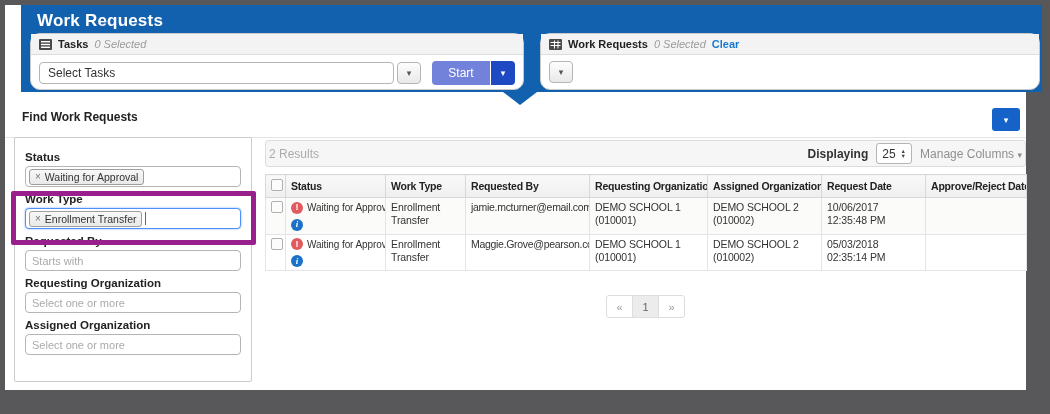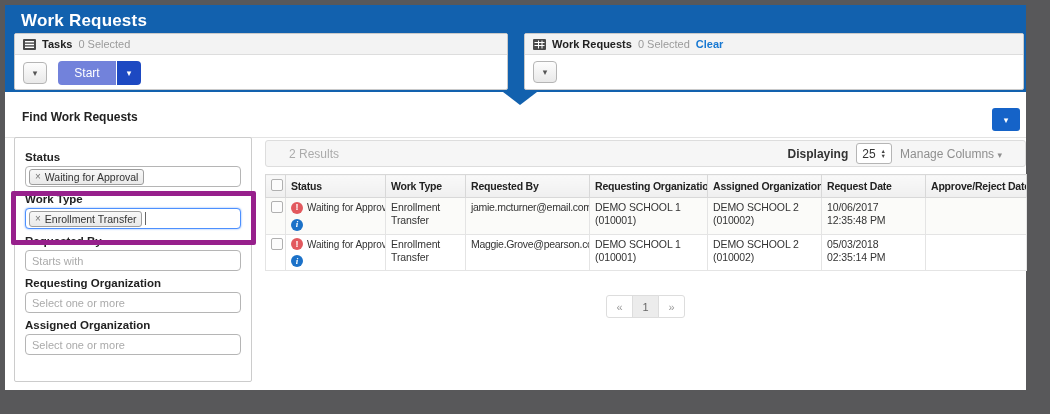--- a/index.html
+++ b/index.html
@@ -9,40 +9,40 @@
     font-family:"Liberation Sans", sans-serif;
     position:relative;
     overflow:hidden;
   }
   .content {
     position:absolute; left:5px; top:5px; width:1021px; height:385px;
     background:#ffffff;
   }
   
   .topbar {
-    position:absolute; left:0; top:0; width:1021px; height:87px;
+    position:absolute; left:16px; top:0; width:1021px; height:87px;
     background:#1261AE;
   }
   .page-title {
     position:absolute; left:16px; top:6px;
     color:#fff; font-size:17px; font-weight:bold; letter-spacing:0.2px;
   }
   .panel {
     position:absolute; top:28px; height:57px; background:#fff;
-    border:1px solid #c9c9c9; border-radius:2px;
+    border:1px solid #c9c9c9; border-radius:10px;
   }
   .panel.tasks { left:9px;  width:494px; }
   .panel.wr    { left:519px; width:500px; }
   .panel-head {
     height:21px; background:#F3F3F3; border-bottom:1px solid #ddd;
     display:flex; align-items:center; gap:6px; padding:0 8px;
     font-size:11px;
   }
   .panel-head .ttl { font-weight:bold; color:#222; }
-  .panel-head .cnt { color:#9b9b9b; }
+  .panel-head .cnt { color:#9b9b9b;font-style:italic; }
   .panel-head .lnk { color:#1778D2; font-weight:bold; cursor:pointer; }
   .panel-body { display:flex; align-items:center; padding:6px 8px; gap:3px; }
   .selectbox {
     flex:1; height:22px; border:1px solid #b5b5b5; border-radius:4px;
     background:#fff; font-size:12px; color:#333;
     display:flex; align-items:center; padding-left:8px;
   }
   .caret-btn {
     width:24px; height:22px; border:1px solid #b5b5b5; border-radius:4px;
     background:linear-gradient(#fdfdfd,#e9e9e9);
@@ -108,21 +108,21 @@
   .text-cursor { width:1px; height:13px; background:#666; display:inline-block; }
   .highlight-box {
     position:absolute; left:-4px; top:53px; width:245px; height:54px;
     border:5px solid #97208C; border-radius:2px; pointer-events:none; z-index:6;
   }
   .wt-wrap { position:relative; z-index:2; }
   
   .results { position:absolute; left:260px; top:135px; width:761px; }
   .toolbar {
     height:27px; background:#F6F6F6; border:1px solid #ddd; border-radius:3px;
-    display:flex; align-items:center; padding:0 23px;
+    display:flex; align-items:center; padding:0 3px;
   }
   .result-count { color:#ababab; font-size:12px; flex:1; }
   .toolbar-right { display:flex; align-items:center; gap:8px; }
   .displaying-label { font-size:12px; color:#333; font-weight:bold;margin-left:32px; }
   .page-size {
     height:21px; border:1px solid #b5b5b5; border-radius:3px; background:#fff;
     display:flex; align-items:center; padding:0 5px; gap:5px; font-size:12px; color:#333; cursor:pointer;
   }
   .spin { display:flex; flex-direction:column; font-size:5.5px; color:#444; line-height:5px; }
   .manage-cols { font-size:12px; color:#8f8f8f; cursor:pointer; }
@@ -174,20 +174,23 @@
         <svg class="mini-icon" viewBox="0 0 13 11">
           <rect x="0" y="0" width="13" height="11" rx="1" fill="#4a4a4a"></rect>
           <rect x="2" y="2" width="9" height="1.4" fill="#fff"></rect>
           <rect x="2" y="4.8" width="9" height="1.4" fill="#fff"></rect>
           <rect x="2" y="7.6" width="9" height="1.4" fill="#fff"></rect>
         </svg>
         <span class="ttl">Tasks</span>
         <span class="cnt">0 Selected</span>
       </div>
       <div class="panel-body">
+        <div class="selectbox">
+          <span>Select Tasks</span>
+        </div>
         <div class="caret-btn">
           <span>▾</span>
         </div>
         <div class="start-split">
           <div class="start-main">Start</div>
           <div class="start-caret">
             <span>▾</span>
           </div>
         </div>
       </div>

